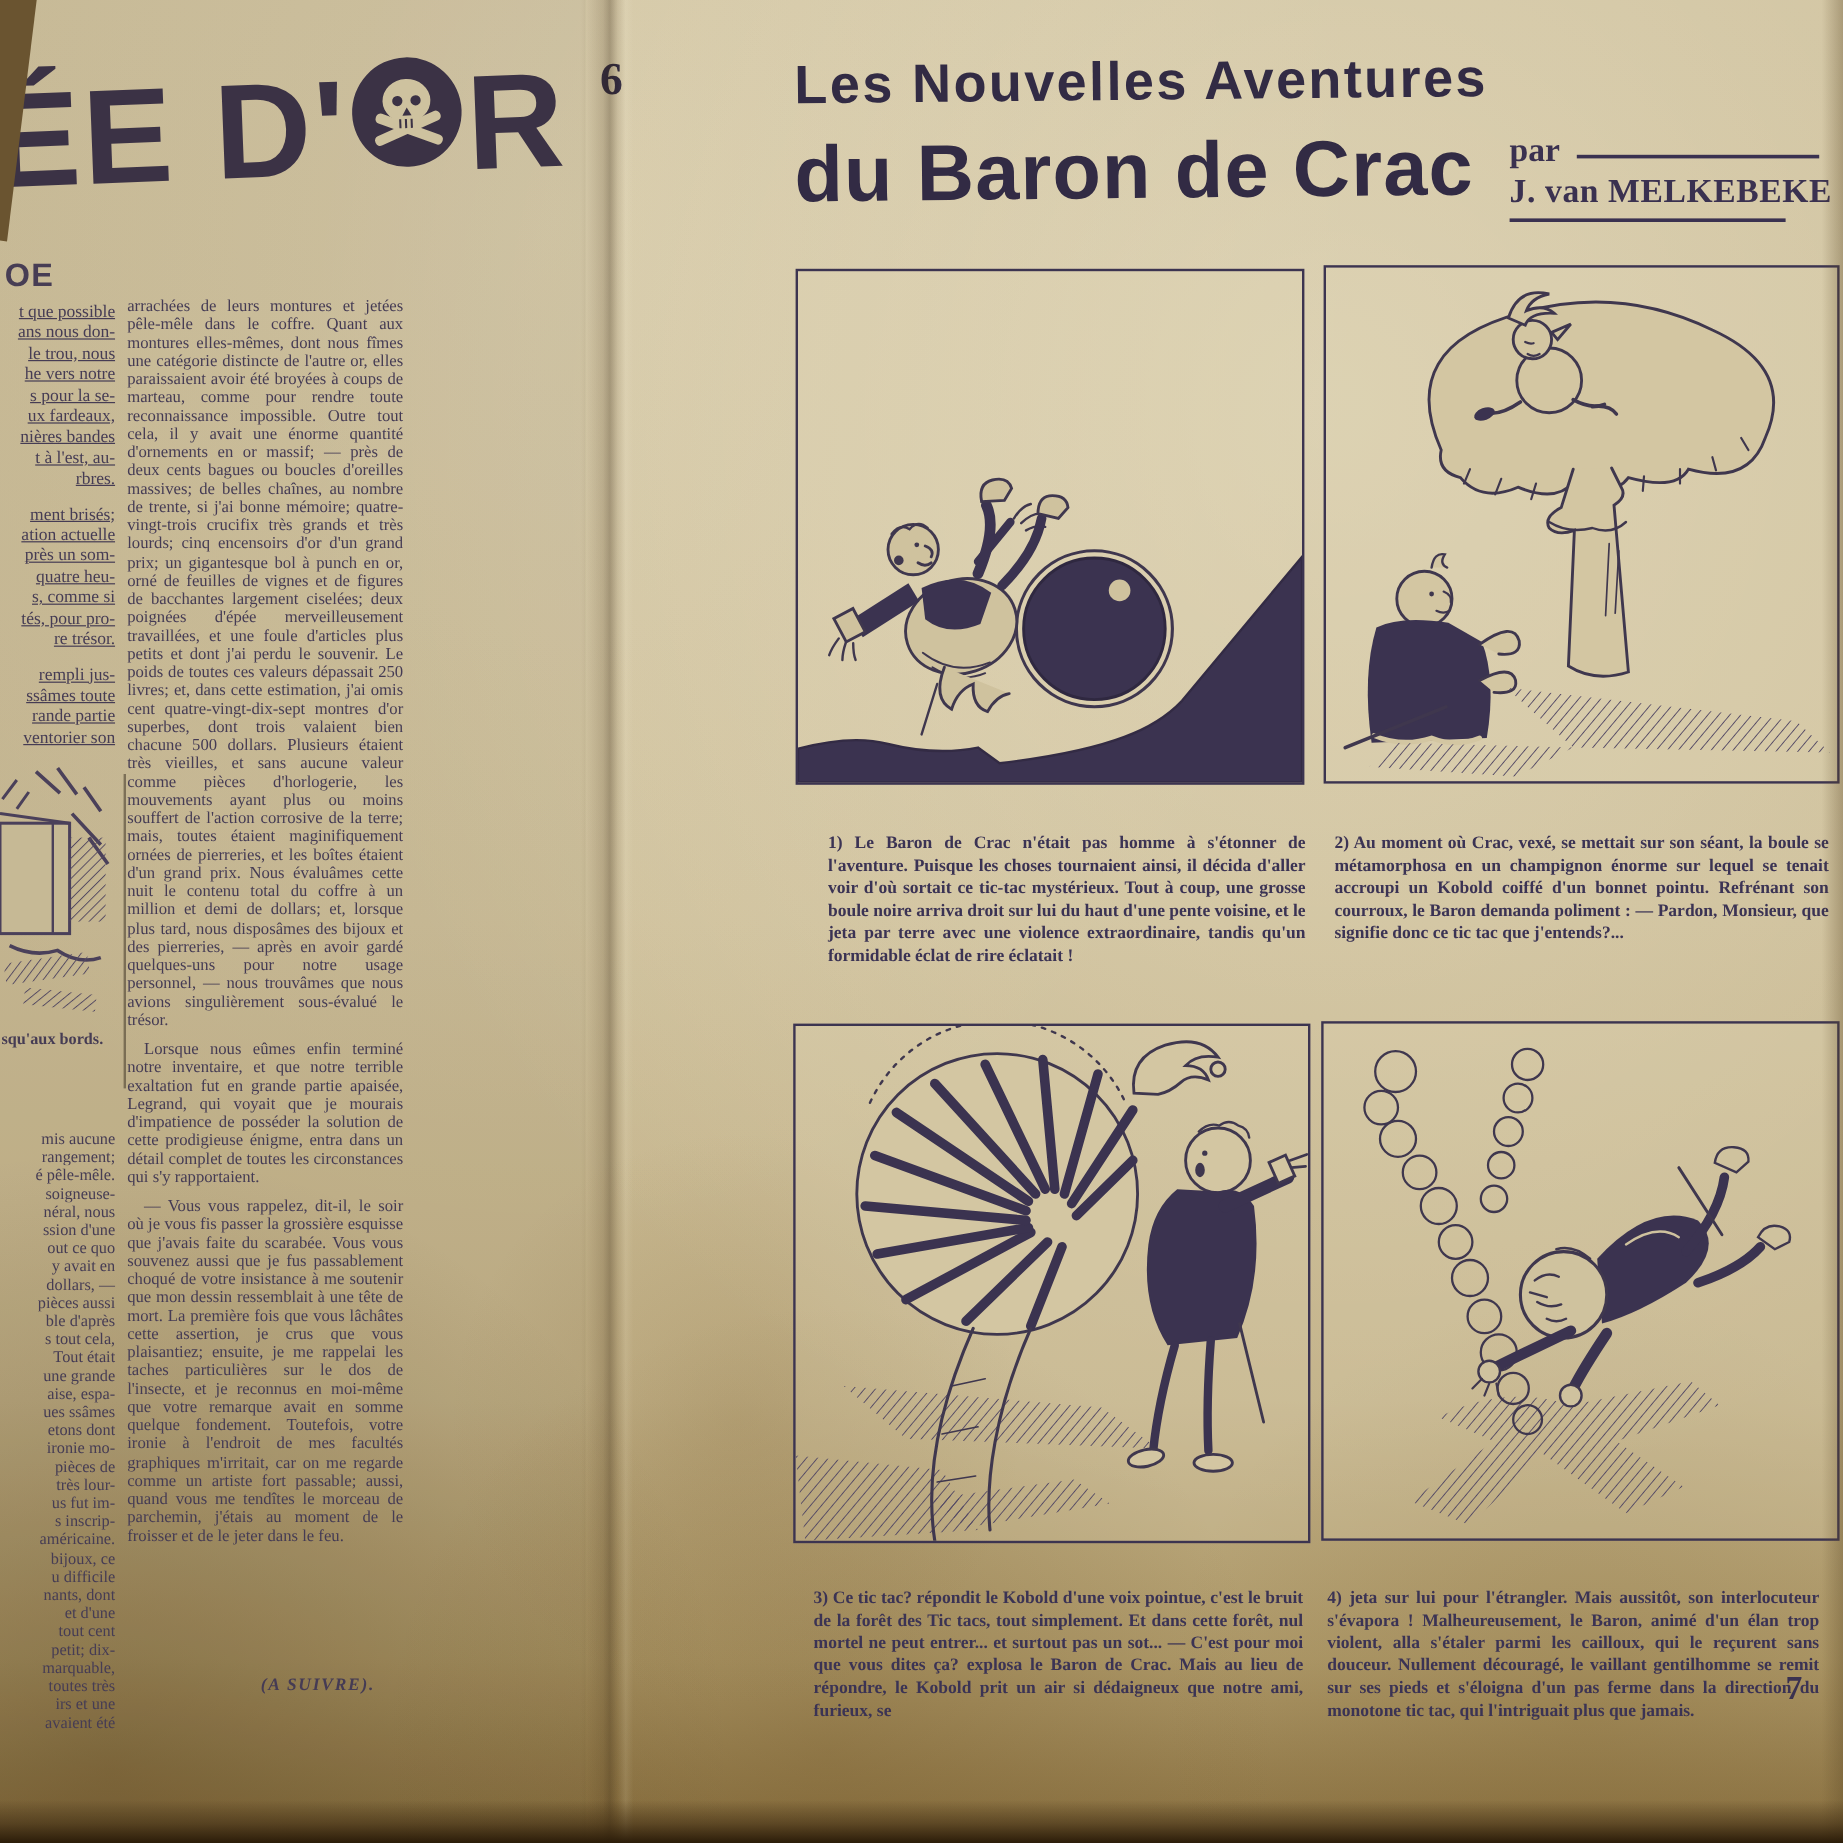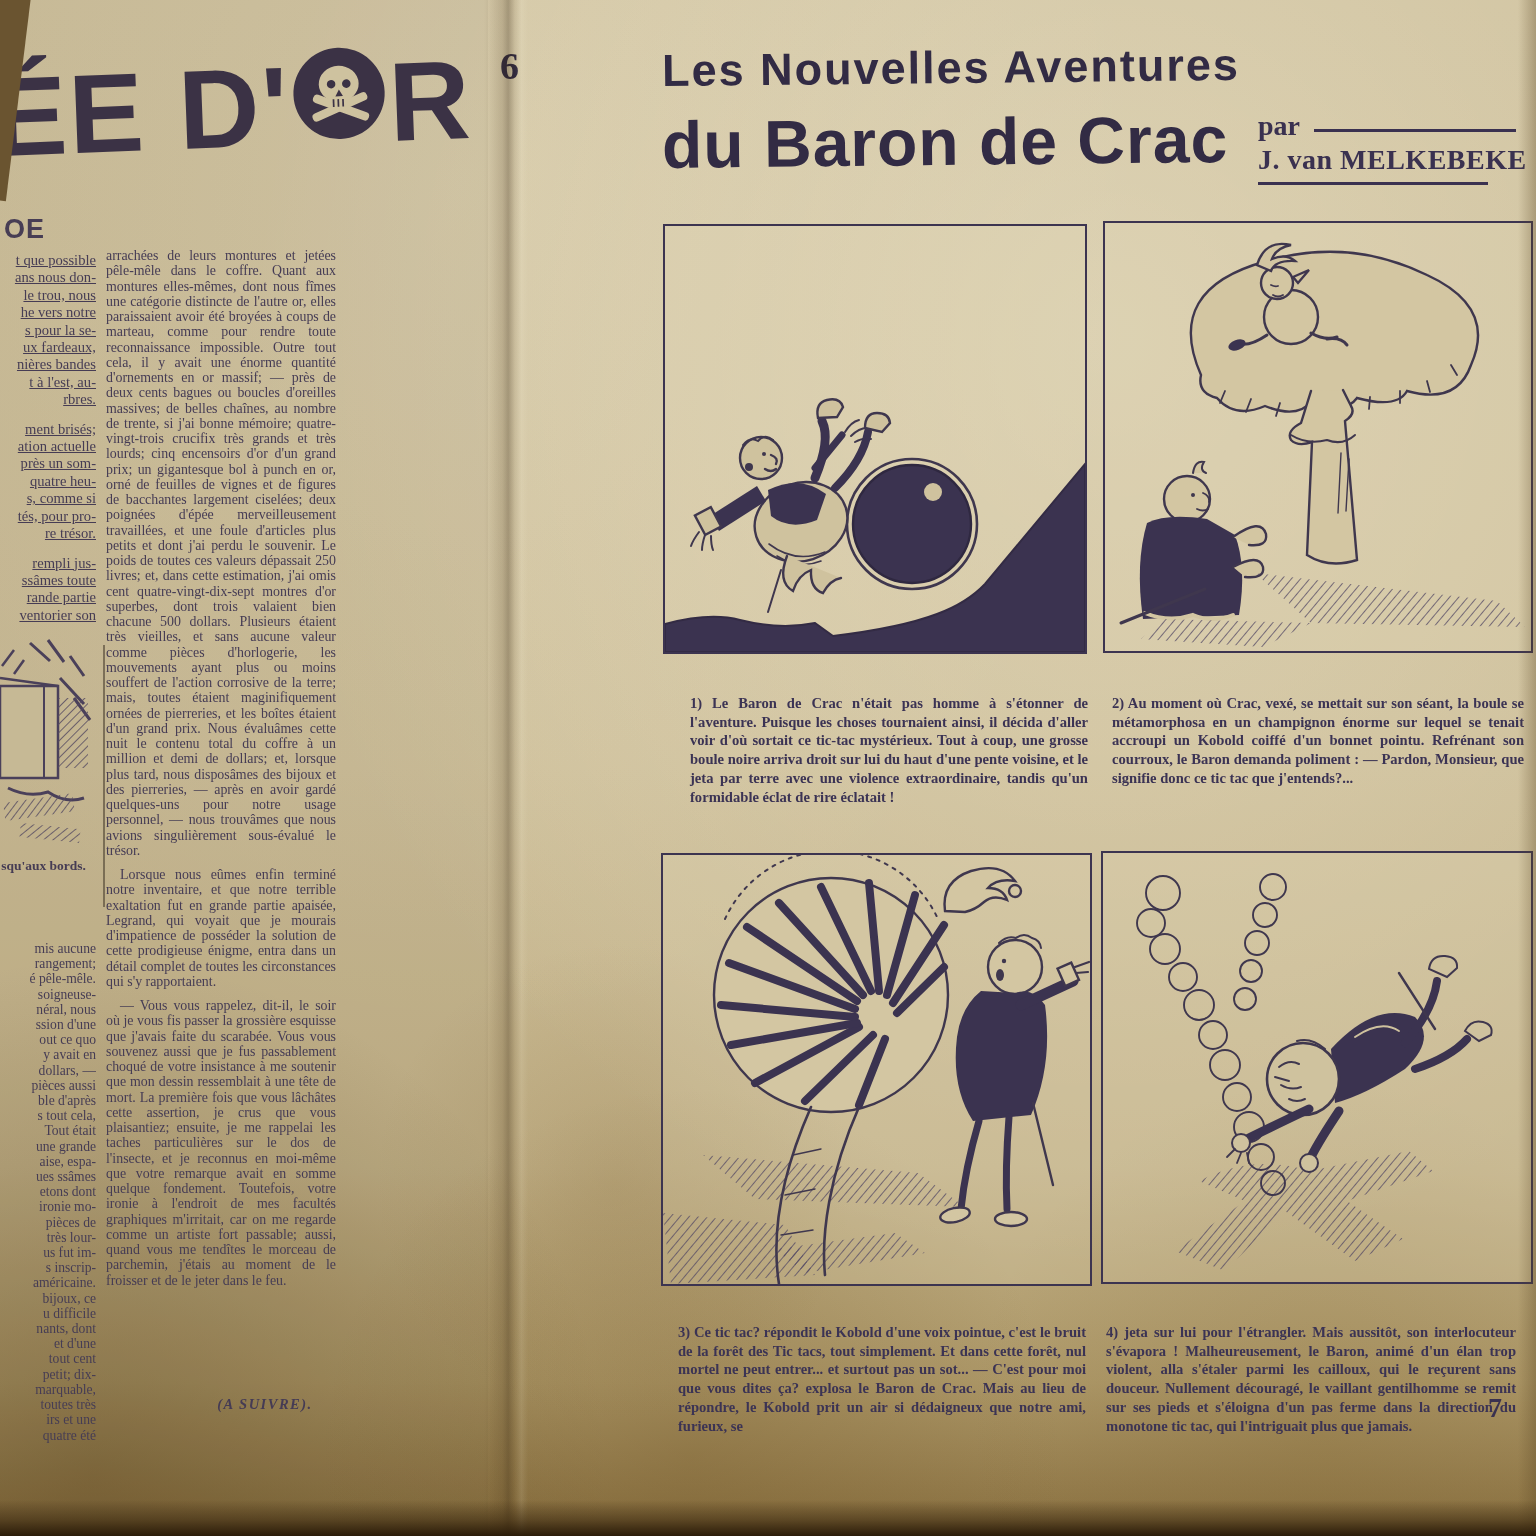--- a/index.html
+++ b/index.html
@@ -184,21 +184,21 @@
       <div>américaine.</div>
       <div>bijoux, ce</div>
       <div>u difficile</div>
       <div>nants, dont</div>
       <div>et d'une</div>
       <div>tout cent</div>
       <div>petit; dix-</div>
       <div>marquable,</div>
       <div>toutes très</div>
       <div>irs et une</div>
-      <div>quatre été</div>
+      <div>avaient été</div>
     </div>
 
   <div class="col2">
       <p>arrachées de leurs montures et jetées pêle-mêle dans le coffre. Quant aux montures elles-mêmes, dont nous fîmes une catégorie distincte de l'autre or, elles paraissaient avoir été broyées à coups de marteau, comme pour rendre toute reconnaissance impossible. Outre tout cela, il y avait une énorme quantité d'ornements en or massif; — près de deux cents bagues ou boucles d'oreilles massives; de belles chaînes, au nombre de trente, si j'ai bonne mémoire; quatre-vingt-trois crucifix très grands et très lourds; cinq encensoirs d'or d'un grand prix; un gigantesque bol à punch en or, orné de feuilles de vignes et de figures de bacchantes largement ciselées; deux poignées d'épée merveilleusement travaillées, et une foule d'articles plus petits et dont j'ai perdu le souvenir. Le poids de toutes ces valeurs dépassait 250 livres; et, dans cette estimation, j'ai omis cent quatre-vingt-dix-sept montres d'or superbes, dont trois valaient bien chacune 500 dollars. Plusieurs étaient très vieilles, et sans aucune valeur comme pièces d'horlogerie, les mouvements ayant plus ou moins souffert de l'action corrosive de la terre; mais, toutes étaient maginifiquement ornées de pierreries, et les boîtes étaient d'un grand prix. Nous évaluâmes cette nuit le contenu total du coffre à un million et demi de dollars; et, lorsque plus tard, nous disposâmes des bijoux et des pierreries, — après en avoir gardé quelques-uns pour notre usage personnel, — nous trouvâmes que nous avions singulièrement sous-évalué le trésor.</p>
       <p>Lorsque nous eûmes enfin terminé notre inventaire, et que notre terrible exaltation fut en grande partie apaisée, Legrand, qui voyait que je mourais d'impatience de posséder la solution de cette prodigieuse énigme, entra dans un détail complet de toutes les circonstances qui s'y rapportaient.</p>
       <p>— Vous vous rappelez, dit-il, le soir où je vous fis passer la grossière esquisse que j'avais faite du scarabée. Vous vous souvenez aussi que je fus passablement choqué de votre insistance à me soutenir que mon dessin ressemblait à une tête de mort. La première fois que vous lâchâtes cette assertion, je crus que vous plaisantiez; ensuite, je me rappelai les taches particulières sur le dos de l'insecte, et je reconnus en moi-même que votre remarque avait en somme quelque fondement. Toutefois, votre ironie à l'endroit de mes facultés graphiques m'irritait, car on me regarde comme un artiste fort passable; aussi, quand vous me tendîtes le morceau de parchemin, j'étais au moment de le froisser et de le jeter dans le feu.</p>
     </div>
 
   <div class="a-suivre">(A SUIVRE).</div>
 

